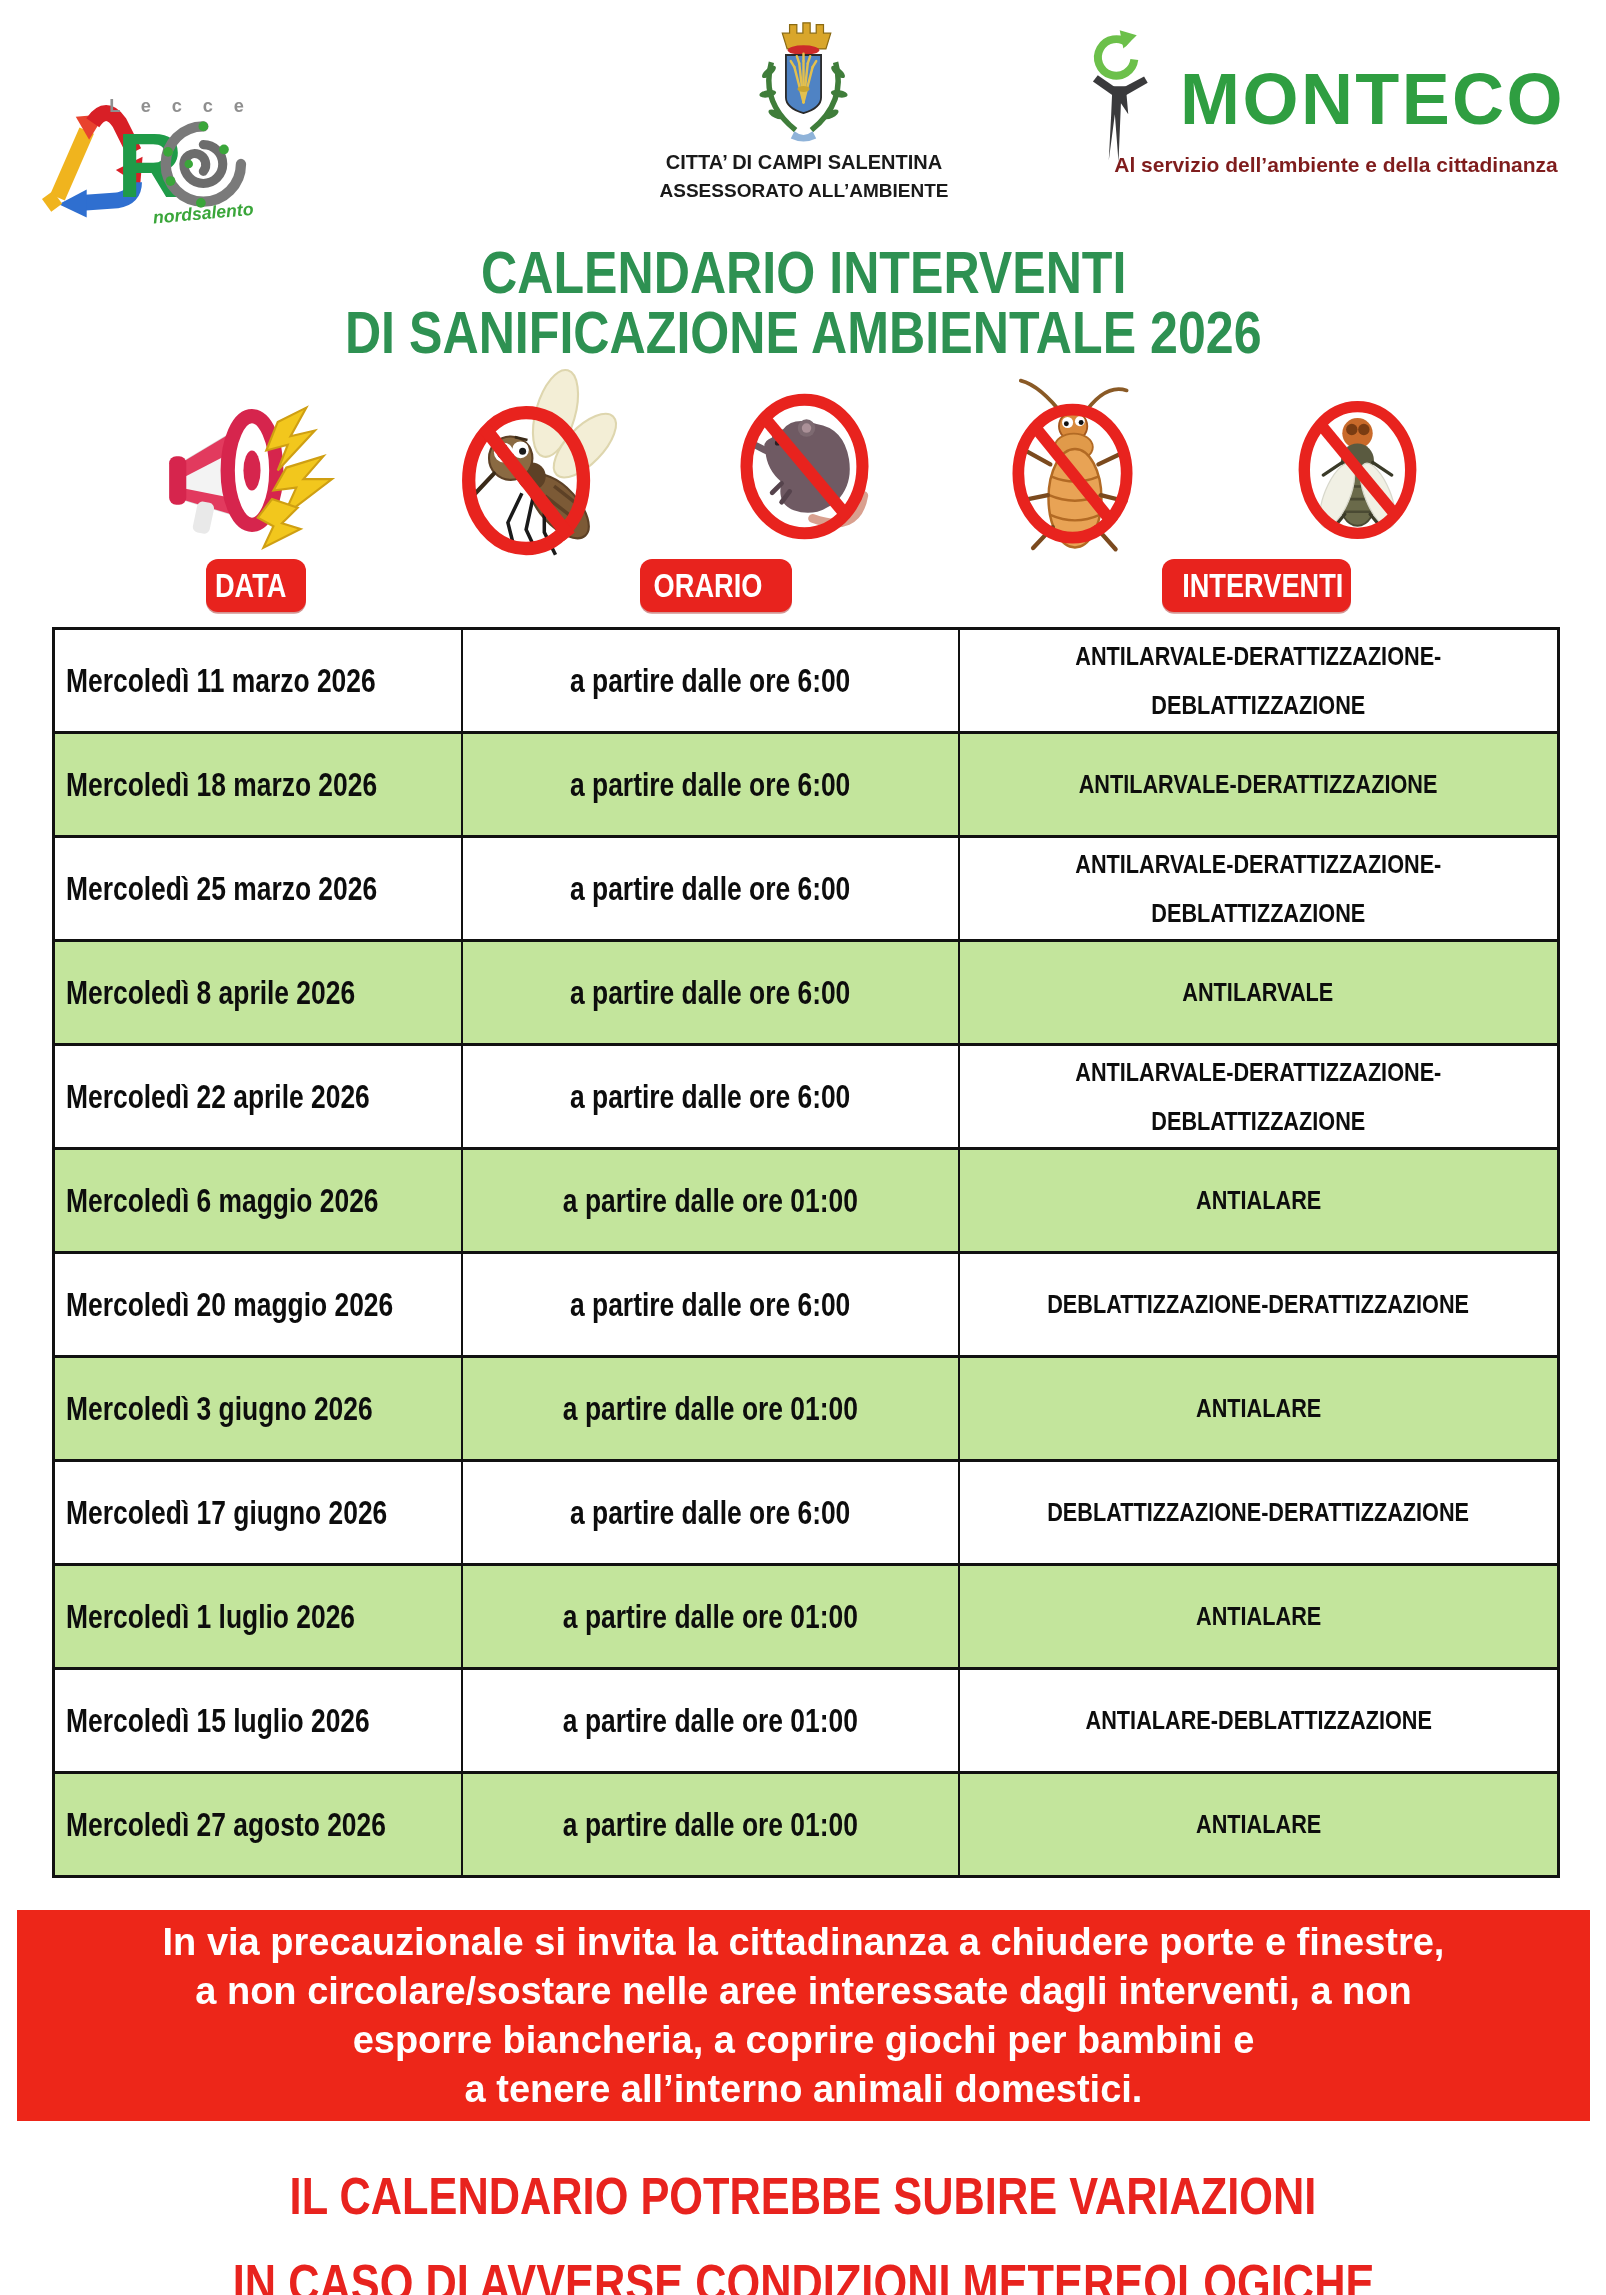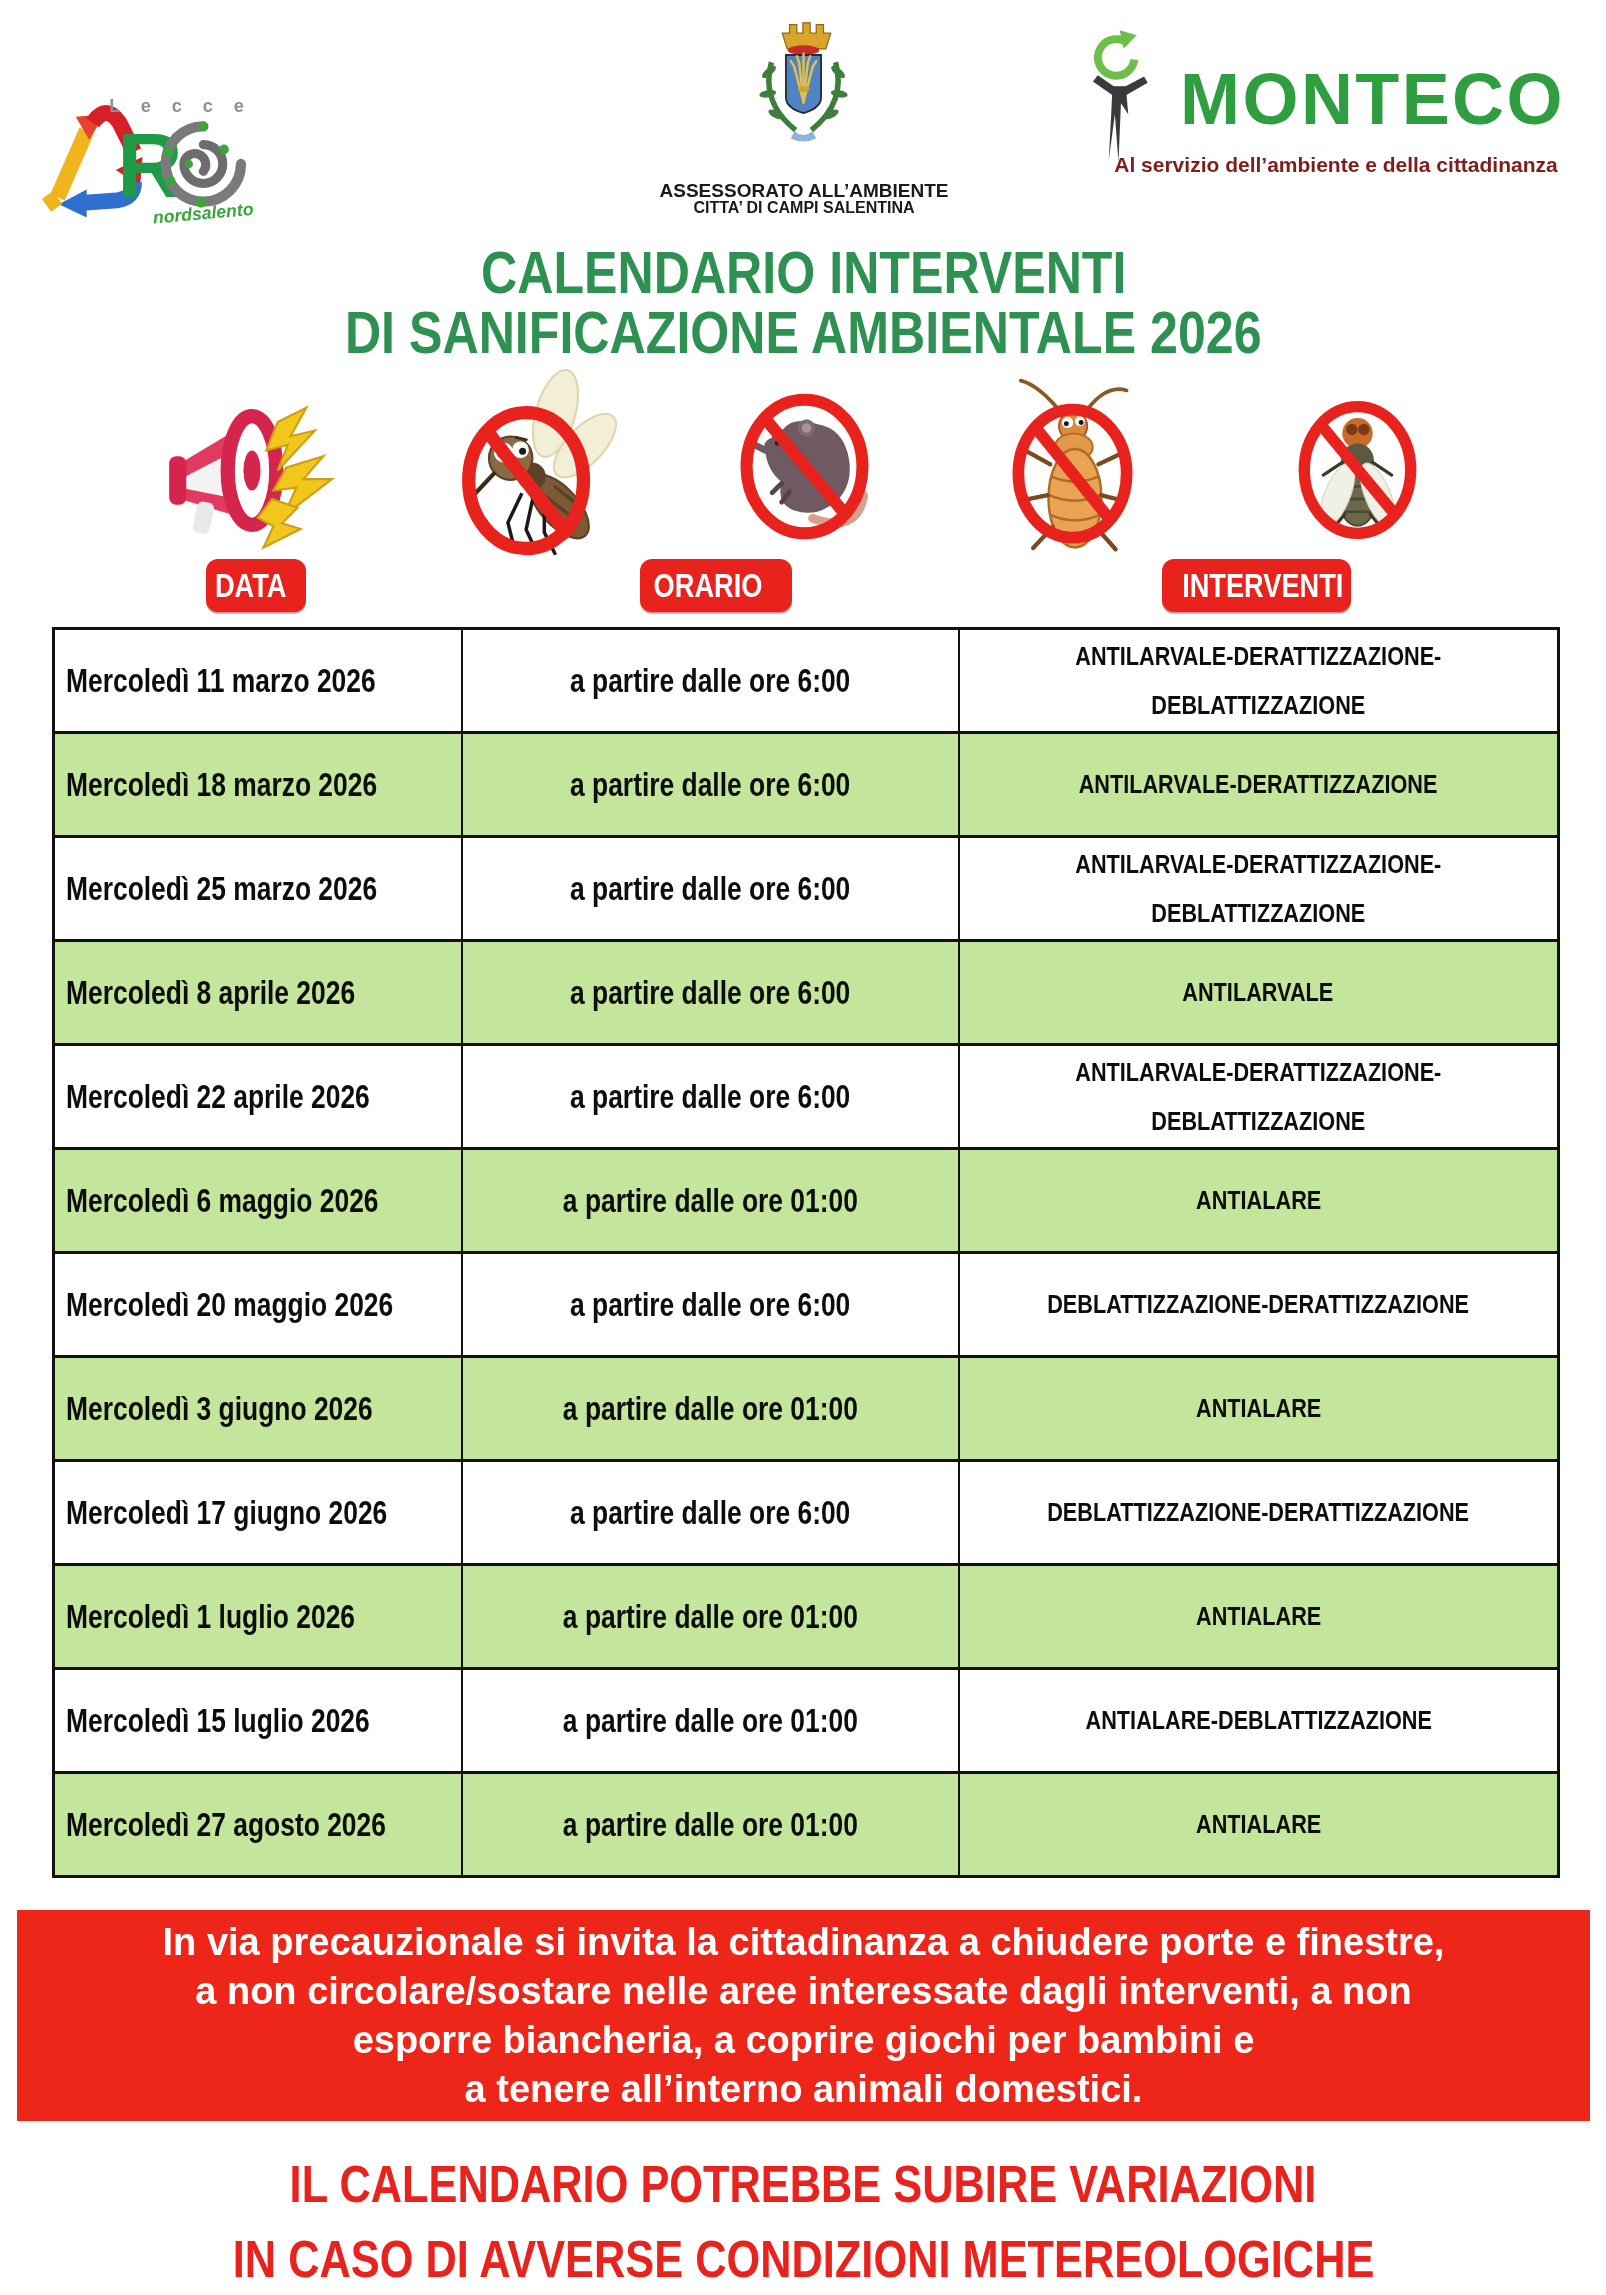--- a/index.html
+++ b/index.html
@@ -6,21 +6,21 @@
   #poster{
     position:relative;width:1607px;height:2295px;background:#ffffff;overflow:hidden;
     font-family:"Liberation Sans","DejaVu Sans",sans-serif;
   }
   .abs{position:absolute;}
 
   
   #aro-logo{left:15px;top:79px;width:243px;height:164px;}
   #city-logo{left:752px;top:11px;width:103px;height:134px;}
   .city-text{left:561px;width:486px;text-align:center;color:#1a1a1a;font-weight:bold;}
-  #city-line1{top:151px;font-size:16px;letter-spacing:0px;margin-top:48px;}
+  #city-line1{top:151px;font-size:20px;letter-spacing:0px;}
   #city-line2{top:180px;font-size:19px;}
   #monteco-figure{left:1088px;top:23px;width:61px;height:140px;}
   #monteco-wordmark{left:1157px;top:58px;width:431px;text-align:center;
     font-size:72px;font-weight:bold;color:#2f9e41;letter-spacing:2.4px;}
   #monteco-tagline{left:1081px;top:153px;width:510px;text-align:center;
     font-size:21px;font-weight:bold;color:#7f1d1d;}
 
   
   #title{left:0;top:243px;width:1607px;text-align:center;color:#2e9152;font-weight:bold;}
   #title .tline{font-size:59px;line-height:60px;}
@@ -56,21 +56,21 @@
     white-space:pre-line;line-height:1.9;}
 
   
   #notice{left:17px;top:1910px;width:1573px;height:211px;background:#ed2619;
     display:flex;align-items:center;justify-content:center;}
   #notice .notice-text{color:#ffffff;font-weight:bold;font-size:38px;line-height:49px;
     text-align:center;white-space:pre-line;}
 
   
   #warning{left:0;top:2142px;width:1607px;text-align:center;color:#e8231e;font-weight:bold;}
-  #warning .wline{font-size:51px;line-height:64px;margin-top:11px;}
+  #warning .wline{font-size:51px;line-height:64px;margin-top:23px;}
 </style>
 </head>
 <body>
 
 <div id="poster">
 
   <svg id="aro-logo" class="abs" viewBox="0 0 400 270">
 
     <g stroke-linecap="butt" fill="none">
       <path d="M70 195 L118 85" stroke="#f0b41e" stroke-width="26"></path>

